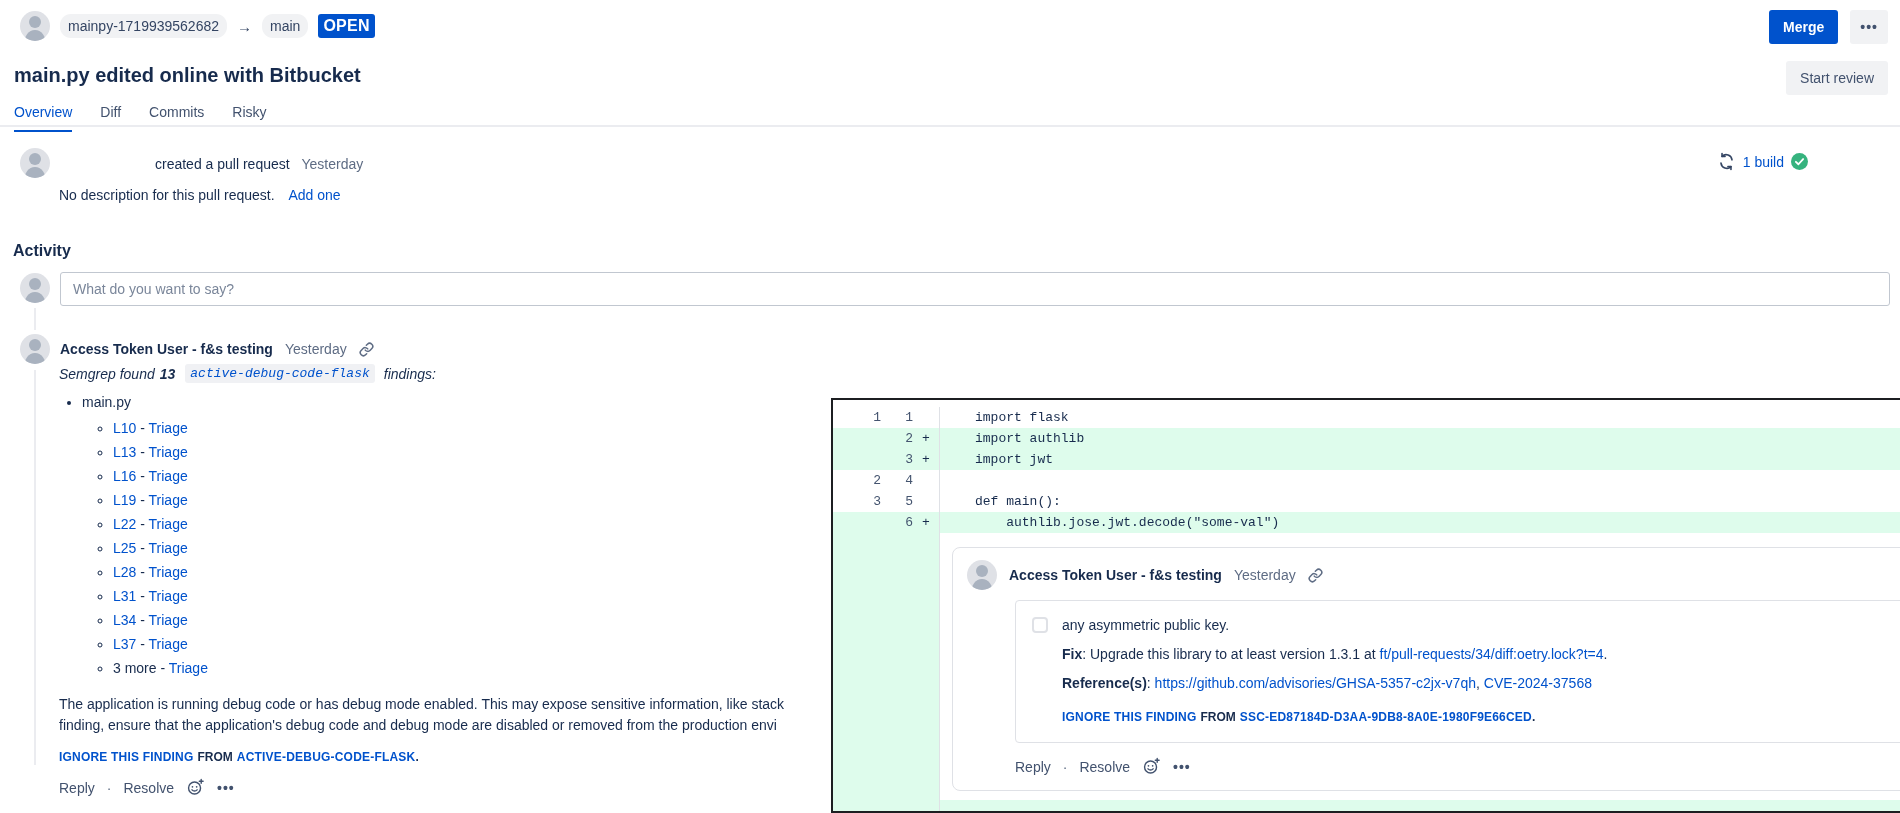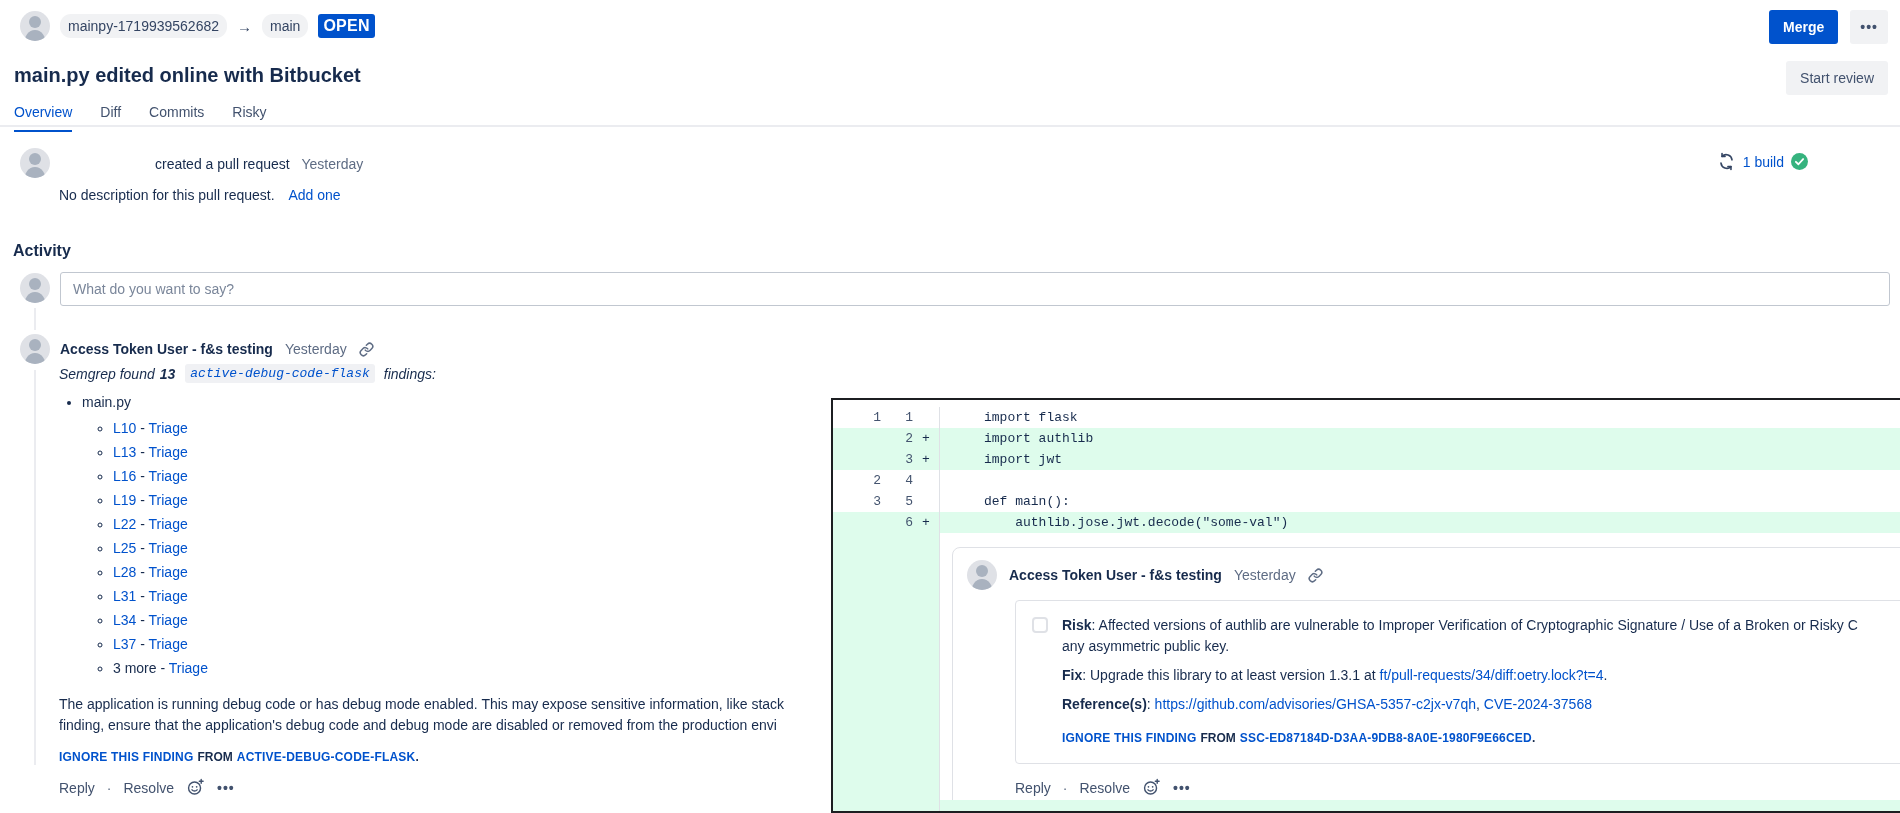--- a/index.html
+++ b/index.html
@@ -99,21 +99,21 @@
   .diff-panel { position:absolute; left:831px; top:398px; width:1215px; height:415px;
     background:#fff; border:2px solid #1C1E21; overflow:hidden; padding-top:7px; }
   .diff-sep-line { position:absolute; left:106px; top:7px; bottom:0; width:1px; background:#DFE1E6; z-index:2; }
   .diff-row { display:flex; height:21px; line-height:21px;
     font-family:"Liberation Mono","DejaVu Sans Mono",monospace; font-size:13px; color:#172B4D; }
   .diff-row.add { background:#DEFCEC; }
   .diff-row .ln { color:#44546F; }
   .diff-row .old { width:48px; text-align:right; }
   .diff-row .new { width:32px; text-align:right; }
   .diff-row .marker { width:26px; text-align:center; }
-  .diff-row .code { padding-left:45px; white-space:pre; }
+  .diff-row .code { padding-left:36px; white-space:pre; }
 
   .diff-comment-region { display:flex; height:274px; }
   .gutter-fill { width:106px; background:#DEFCEC; flex:none; }
   .comment-area { flex:1; background:#fff; position:relative; }
   .inline-card { position:absolute; left:13px; top:14px; width:1062px; background:#fff;
     border:1px solid #DFE1E6; border-radius:8px; padding:12px 0 14px 14px; }
   .inline-card .comment-header2 { display:flex; align-items:center; gap:12px; }
   .inline-card .name { font-weight:bold; }
   .inline-card .time { color:#5E6C84; }
   .risk-box { margin:10px 14px 0 48px; border:1px solid #DFE1E6; border-radius:4px;
@@ -307,23 +307,20 @@
             <svg width="15" height="15" viewBox="0 0 24 24" fill="none" stroke="currentColor" stroke-width="2.4" stroke-linecap="round" stroke-linejoin="round">
               <path d="M10 13a5 5 0 0 0 7.54.54l3-3a5 5 0 0 0-7.07-7.07l-1.72 1.71"></path>
               <path d="M14 11a5 5 0 0 0-7.54-.54l-3 3a5 5 0 0 0 7.07 7.07l1.71-1.71"></path>
             </svg>
           </span>
         </div>
 
         <div class="risk-box">
           <span class="checkbox"></span>
           <div class="risk-content">
-            <div class="line1">
-              <b>Risk</b><span>: Affected versions of authlib are vulnerable to Improper Verification of Cryptographic Signature / Use of a Broken or Risky C</span>
-            </div>
             <div>any asymmetric public key.</div>
             <div class="mt">
               <b>Fix</b><span>: Upgrade this library to at least version 1.3.1 at </span><a>ft/pull-requests/34/diff:oetry.lock?t=4</a><span>.</span>
             </div>
             <div class="mt">
               <b>Reference(s)</b><span>: </span><a>https://github.com/advisories/GHSA-5357-c2jx-v7qh</a><span>, </span><a>CVE-2024-37568</a>
             </div>
             <div class="ignore-line">
               <a>IGNORE THIS FINDING</a><b class="frm">FROM</b><a>SSC-ED87184D-D3AA-9DB8-8A0E-1980F9E66CED</a><span>.</span>
             </div>

